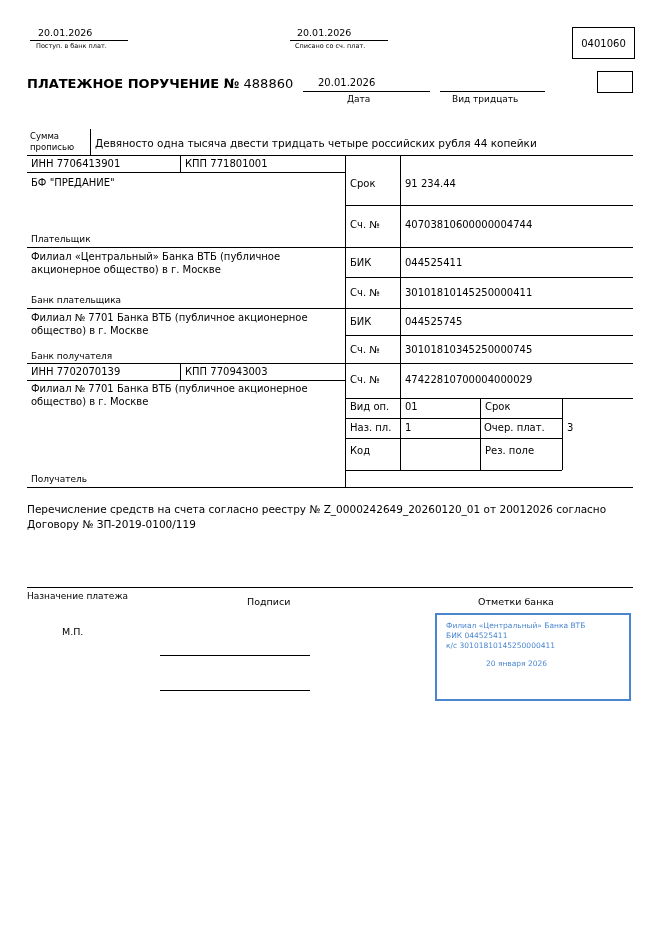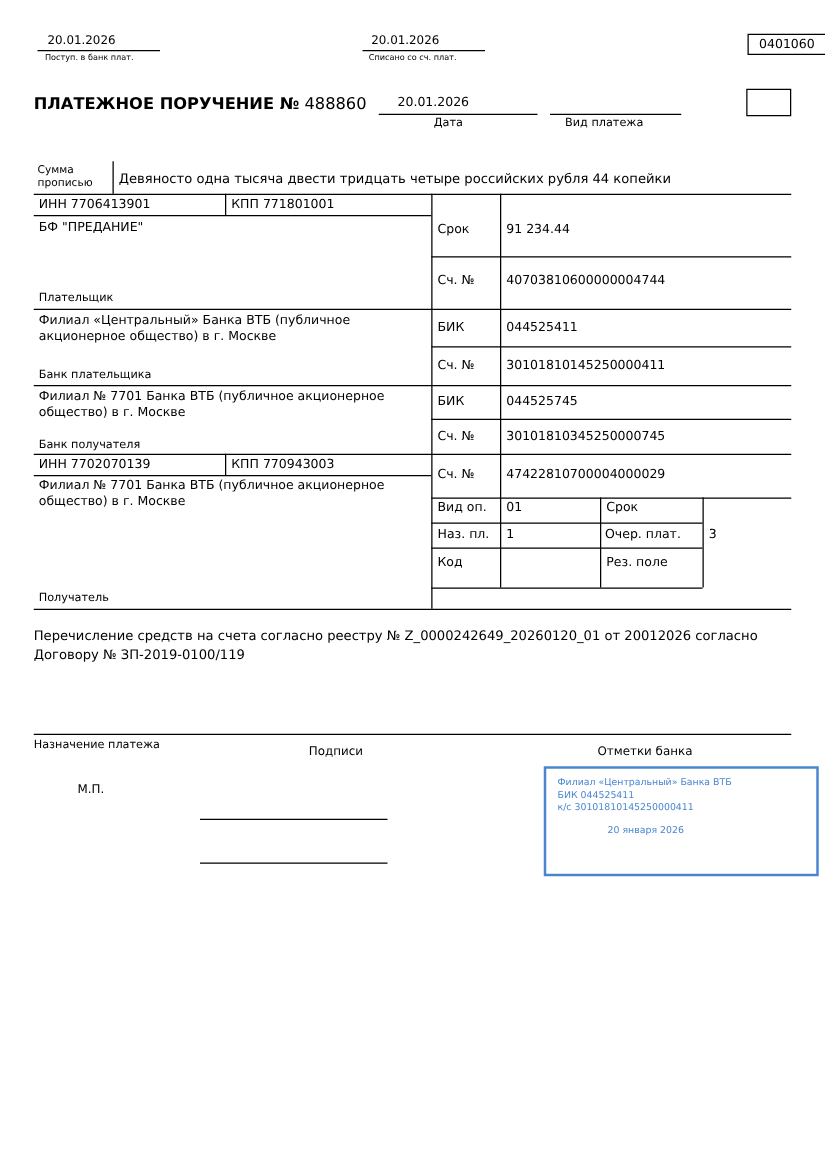--- a/index.html
+++ b/index.html
@@ -14,53 +14,53 @@
   .vl { position:absolute; width:1px; background:#000; }
   .box { position:absolute; box-sizing:border-box; border:1px solid #000; display:flex; align-items:center; justify-content:center; }
   .fs65 { font-size:6.5px; }
   .fs85 { font-size:8.5px; }
   .fs9  { font-size:9px; }
   .fs95 { font-size:9.5px; }
   .fs10 { font-size:10px; }
   .fs105{ font-size:10.5px; }
   .bold { font-weight:bold; }
   .stamp {
-    position:absolute; left:435px; top:613px; width:220px; height:88px;
+    position:absolute; left:435px; top:613px; width:196px; height:88px;
     box-sizing:border-box; border:2px solid #4a86d0; color:#4a86d0;
     padding:6px 9px; font-size:7.5px; line-height:1.35;
   }
   .stamp .status { font-size:11px; font-weight:bold; margin-top:9px; letter-spacing:0.5px; }
   .stamp .sdate { margin-top:8px;margin-left:40px; }
 </style>
 </head>
 <body>
 
 <div class="page">
 
   <div class="txt fs95" style="left:38px;top:28px">20.01.2026</div>
   <i class="hl" style="left:30px;top:40px;width:98px"></i>
   <div class="txt fs65" style="left:36px;top:43px">Поступ. в банк плат.</div>
 
   <div class="txt fs95" style="left:297px;top:28px">20.01.2026</div>
   <i class="hl" style="left:290px;top:40px;width:98px"></i>
   <div class="txt fs65" style="left:295px;top:43px">Списано со сч. плат.</div>
 
-  <div class="box fs10" style="left:598px;top:27px;width:63px;height:17px">
+  <div class="box fs10" style="left:572px;top:27px;width:63px;height:32px">
     <span>0401060</span>
   </div>
 
   <div class="txt" style="left:27px;top:77px;font-size:13px">
     <span class="bold">ПЛАТЕЖНОЕ ПОРУЧЕНИЕ №</span>
     <span>488860</span>
   </div>
   <div class="txt fs10" style="left:318px;top:77px">20.01.2026</div>
   <i class="hl" style="left:303px;top:91px;width:127px"></i>
   <div class="txt fs9" style="left:347px;top:94px">Дата</div>
   <i class="hl" style="left:440px;top:91px;width:105px"></i>
-  <div class="txt fs9" style="left:452px;top:94px">Вид платежа</div>
+  <div class="txt fs9" style="left:452px;top:94px">Вид тридцать</div>
   <div class="box" style="left:597px;top:71px;width:36px;height:22px"></div>
 
   <div class="txt fs85 wrap" style="left:30px;top:131px;width:55px;line-height:1.3">Сумма прописью</div>
   <i class="vl" style="left:90px;top:129px;height:26px"></i>
   <div class="txt fs105" style="left:95px;top:137px">Девяносто одна тысяча двести тридцать четыре российских рубля 44 копейки</div>
 
   <i class="hl" style="left:27px;top:155px;width:606px"></i>
   <i class="hl" style="left:27px;top:172px;width:318px"></i>
   <i class="hl" style="left:345px;top:205px;width:288px"></i>
   <i class="hl" style="left:27px;top:247px;width:606px"></i>

